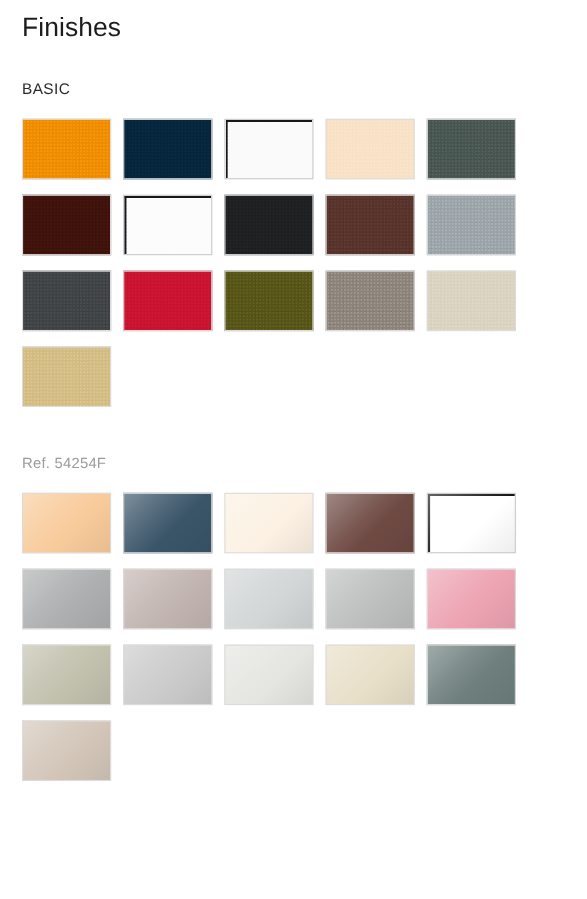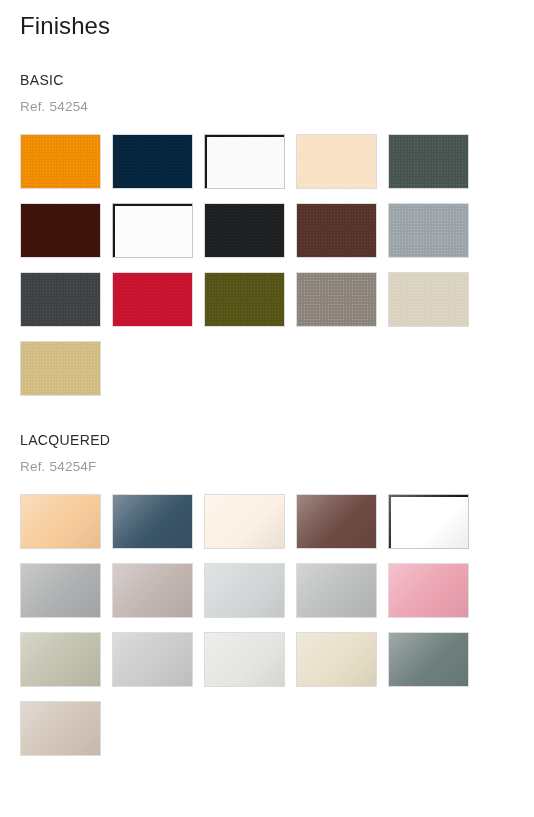--- a/index.html
+++ b/index.html
@@ -114,21 +114,20 @@
 </style>
 </head>
 <body>
 
 <div class="page">
 
   <h1 class="page-title">Finishes</h1>
 
   <div class="section section-basic">
     <h2 class="section-name">BASIC</h2>
-    <p class="section-ref">Ref. 54254</p>
     <div class="swatch-grid">
         <div class="swatch matte" title="orange" style="background-color: rgb(240, 138, 3);"></div>
         <div class="swatch matte" title="navy-blue" style="background-color: rgb(6, 37, 60);"></div>
         <div class="swatch matte edge-dark" title="white" style="background-color: rgb(250, 250, 250);"></div>
         <div class="swatch matte" title="peach-cream" style="background-color: rgb(248, 225, 196);"></div>
         <div class="swatch matte" title="dark-slate-green" style="background-color: rgb(71, 84, 79);"></div>
         <div class="swatch matte" title="dark-maroon" style="background-color: rgb(61, 18, 11);"></div>
         <div class="swatch matte edge-dark" title="bright-white" style="background-color: rgb(252, 252, 252);"></div>
         <div class="swatch matte" title="near-black" style="background-color: rgb(30, 31, 33);"></div>
         <div class="swatch matte" title="chocolate-brown" style="background-color: rgb(85, 50, 42);"></div>
@@ -136,21 +135,20 @@
         <div class="swatch matte" title="charcoal-gray" style="background-color: rgb(62, 66, 69);"></div>
         <div class="swatch matte" title="crimson-red" style="background-color: rgb(200, 19, 47);"></div>
         <div class="swatch matte" title="olive-green" style="background-color: rgb(85, 83, 23);"></div>
         <div class="swatch matte" title="warm-taupe" style="background-color: rgb(139, 130, 121);"></div>
         <div class="swatch matte" title="light-beige" style="background-color: rgb(217, 210, 191);"></div>
         <div class="swatch matte" title="sand-khaki" style="background-color: rgb(211, 188, 129);"></div>
       </div>
   </div>
 
   <div class="section section-lacquered">
-    <h2 class="section-name">LACQUERED</h2>
     <p class="section-ref">Ref. 54254F</p>
     <div class="swatch-grid">
         <div class="swatch gloss" title="apricot" style="background: linear-gradient(135deg, rgb(248, 203, 155) 0%, rgb(248, 203, 155) 45%, rgb(248, 203, 155) 100%) rgb(248, 203, 155);"></div>
         <div class="swatch gloss" title="steel-blue" style="background: linear-gradient(135deg, rgb(58, 85, 105) 0%, rgb(58, 85, 105) 45%, rgb(58, 85, 105) 100%) rgb(58, 85, 105);"></div>
         <div class="swatch gloss" title="ivory-cream" style="background: linear-gradient(135deg, rgb(252, 241, 227) 0%, rgb(252, 241, 227) 45%, rgb(252, 241, 227) 100%) rgb(252, 241, 227);"></div>
         <div class="swatch gloss" title="cocoa-brown" style="background: linear-gradient(135deg, rgb(110, 74, 67) 0%, rgb(110, 74, 67) 45%, rgb(110, 74, 67) 100%) rgb(110, 74, 67);"></div>
         <div class="swatch gloss edge-dark" title="pure-white" style="background: linear-gradient(135deg, rgb(255, 255, 255) 0%, rgb(255, 255, 255) 45%, rgb(255, 255, 255) 100%) rgb(255, 255, 255);"></div>
         <div class="swatch gloss" title="medium-gray" style="background: linear-gradient(135deg, rgb(173, 175, 176) 0%, rgb(173, 175, 176) 45%, rgb(173, 175, 176) 100%) rgb(173, 175, 176);"></div>
         <div class="swatch gloss" title="mauve-gray" style="background: linear-gradient(135deg, rgb(194, 181, 177) 0%, rgb(194, 181, 177) 45%, rgb(194, 181, 177) 100%) rgb(194, 181, 177);"></div>
         <div class="swatch gloss" title="pale-silver" style="background: linear-gradient(135deg, rgb(210, 214, 215) 0%, rgb(210, 214, 215) 45%, rgb(210, 214, 215) 100%) rgb(210, 214, 215);"></div>

